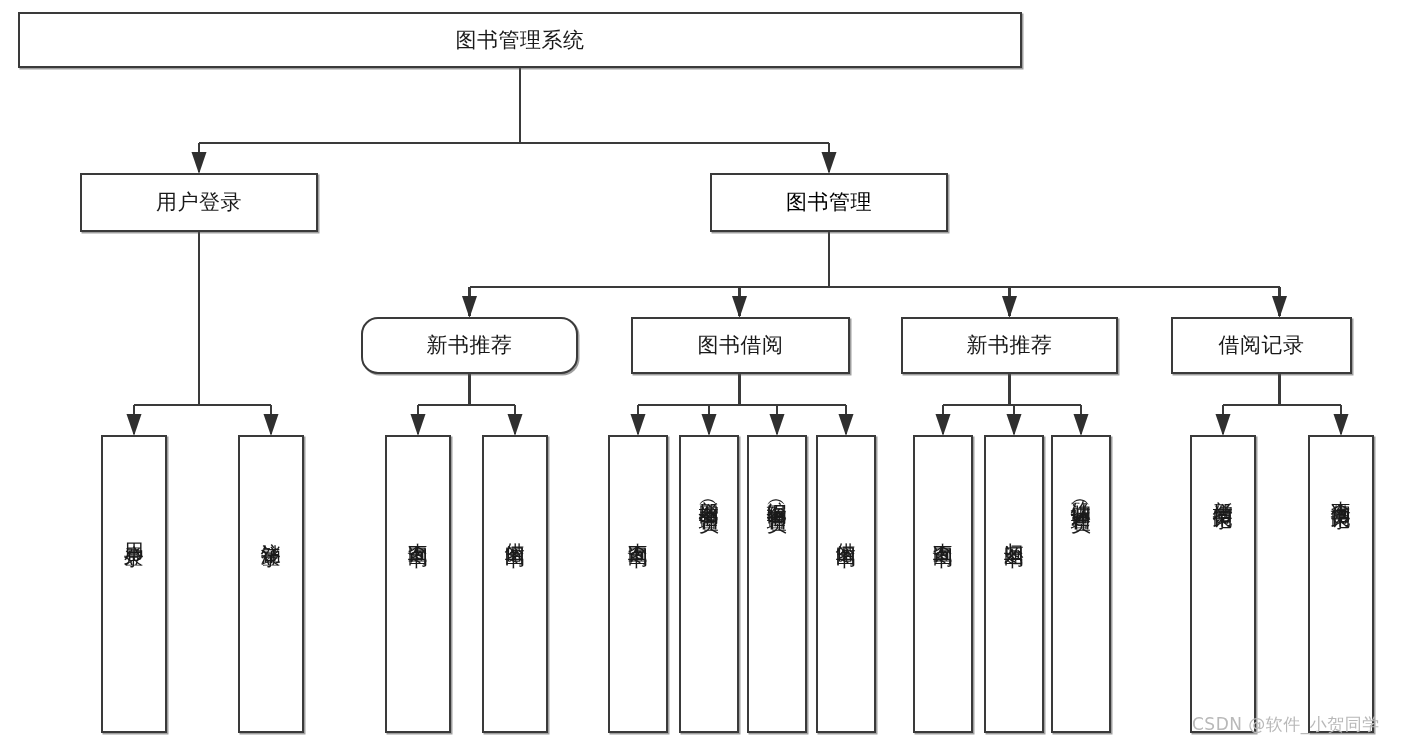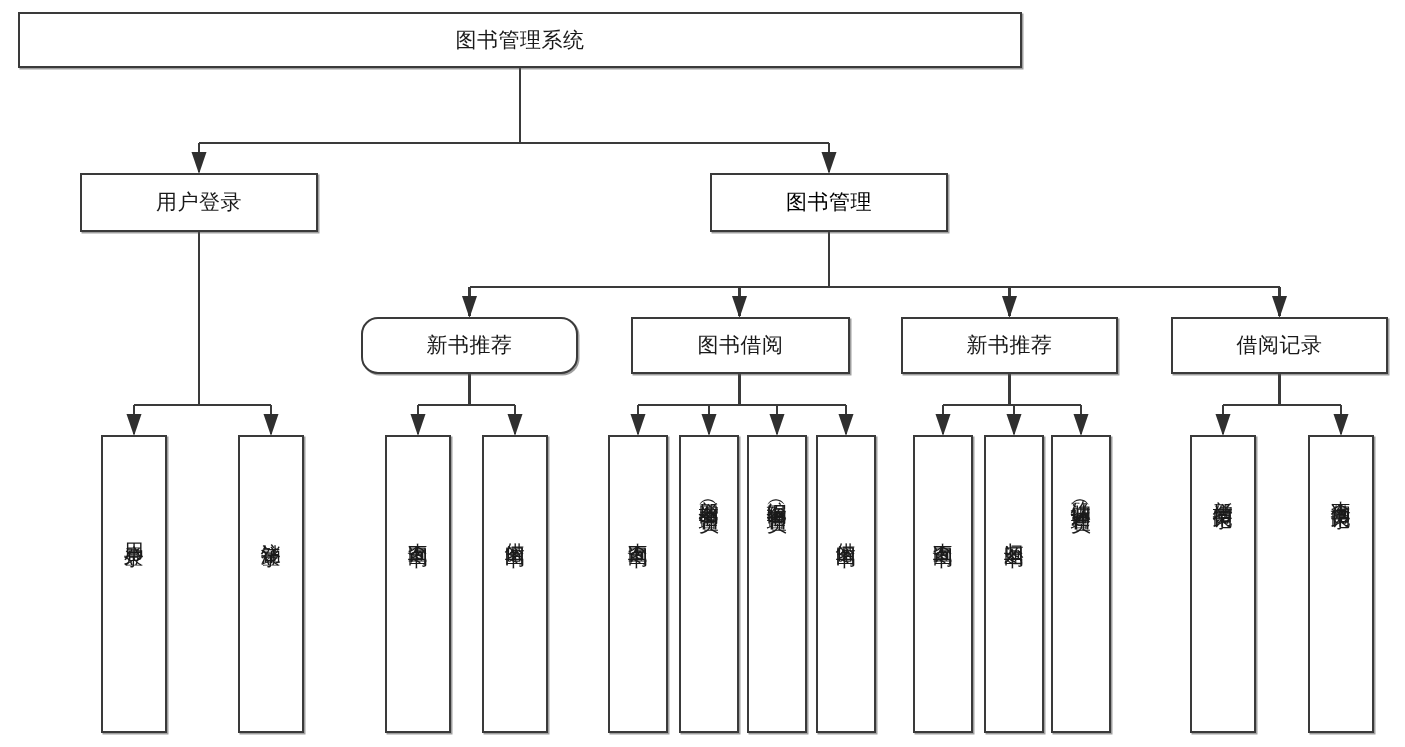--- a/index.html
+++ b/index.html
@@ -153,21 +153,21 @@
       </div>
       <div class="node horiz" style="left: 361px; top: 317px; width: 217px; height: 57px; border-color: rgb(58, 58, 58); color: rgb(26, 26, 26); border-radius: 17px;">
         <span class="label">新书推荐</span>
       </div>
       <div class="node horiz" style="left: 631px; top: 317px; width: 219px; height: 57px; border-color: rgb(58, 58, 58); color: rgb(26, 26, 26);">
         <span class="label">图书借阅</span>
       </div>
       <div class="node horiz" style="left: 901px; top: 317px; width: 217px; height: 57px; border-color: rgb(58, 58, 58); color: rgb(26, 26, 26);">
         <span class="label">新书推荐</span>
       </div>
-      <div class="node horiz" style="left: 1171px; top: 317px; width: 217px; height: 57px; border-color: rgb(58, 58, 58); color: rgb(26, 26, 26);">
+      <div class="node horiz" style="left: 1171px; top: 317px; width: 181px; height: 57px; border-color: rgb(58, 58, 58); color: rgb(26, 26, 26);">
         <span class="label">借阅记录</span>
       </div>
       <div class="node vert mid2" style="left: 101px; top: 435px; width: 66px; height: 298px; border-color: rgb(58, 58, 58); color: rgb(26, 26, 26);">
         <span class="label">用户登录</span>
       </div>
       <div class="node vert mid2" style="left: 238px; top: 435px; width: 66px; height: 298px; border-color: rgb(58, 58, 58); color: rgb(26, 26, 26);">
         <span class="label">注销登录</span>
       </div>
       <div class="node vert mid2" style="left: 385px; top: 435px; width: 66px; height: 298px; border-color: rgb(58, 58, 58); color: rgb(26, 26, 26);">
         <span class="label">查询图书</span>
@@ -196,13 +196,14 @@
       <div class="node vert recs" style="left: 1051px; top: 435px; width: 60px; height: 298px; border-color: rgb(58, 58, 58); color: rgb(26, 26, 26);">
         <span class="label">确认归还（管理员）</span>
       </div>
       <div class="node vert recs" style="left: 1190px; top: 435px; width: 66px; height: 298px; border-color: rgb(58, 58, 58); color: rgb(26, 26, 26);">
         <span class="label">新增借阅记录</span>
       </div>
       <div class="node vert recs" style="left: 1308px; top: 435px; width: 66px; height: 298px; border-color: rgb(58, 58, 58); color: rgb(26, 26, 26);">
         <span class="label">查询借阅记录</span>
       </div>
     </div>
+  <div id="watermark" style="left: 1192px; top: 713px; color: rgb(185, 185, 185);">CSDN @软件_小贺同学</div>
 </div>
 
 </body></html>

